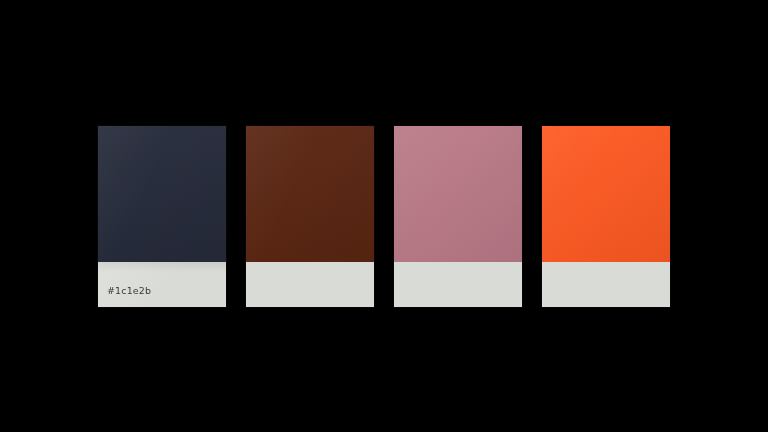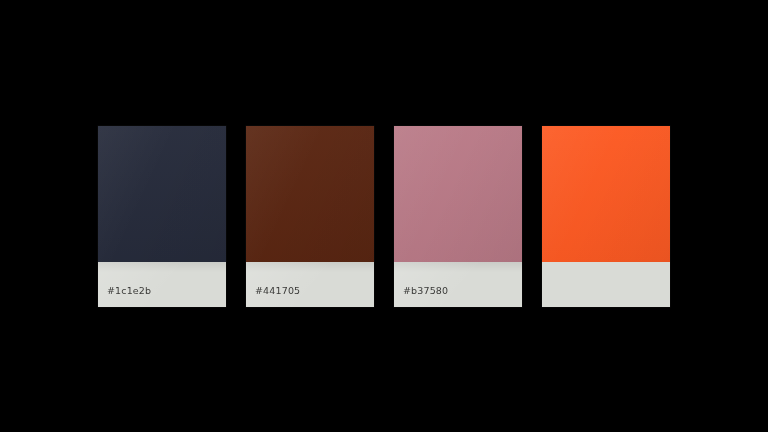--- a/index.html
+++ b/index.html
@@ -109,30 +109,24 @@
 
     <div class="swatch-card">
       <div class="swatch-color" style="background-color: rgb(38, 43, 59);"></div>
       <div class="swatch-label-band">
         <span class="swatch-hex">#1c1e2b</span>
       </div>
     </div>
 
     <div class="swatch-card">
       <div class="swatch-color" style="background-color: rgb(90, 38, 18);"></div>
-      <div class="swatch-label-band">
-        <span class="swatch-hex">#441705</span>
-      </div>
     </div>
 
     <div class="swatch-card">
       <div class="swatch-color" style="background-color: rgb(185, 122, 135);"></div>
-      <div class="swatch-label-band">
-        <span class="swatch-hex">#b37580</span>
-      </div>
     </div>
 
     <div class="swatch-card">
       <div class="swatch-color" style="background-color: rgb(252, 90, 35);"></div>
     </div>
 
   </div>
 </div>
 
 </body></html>

